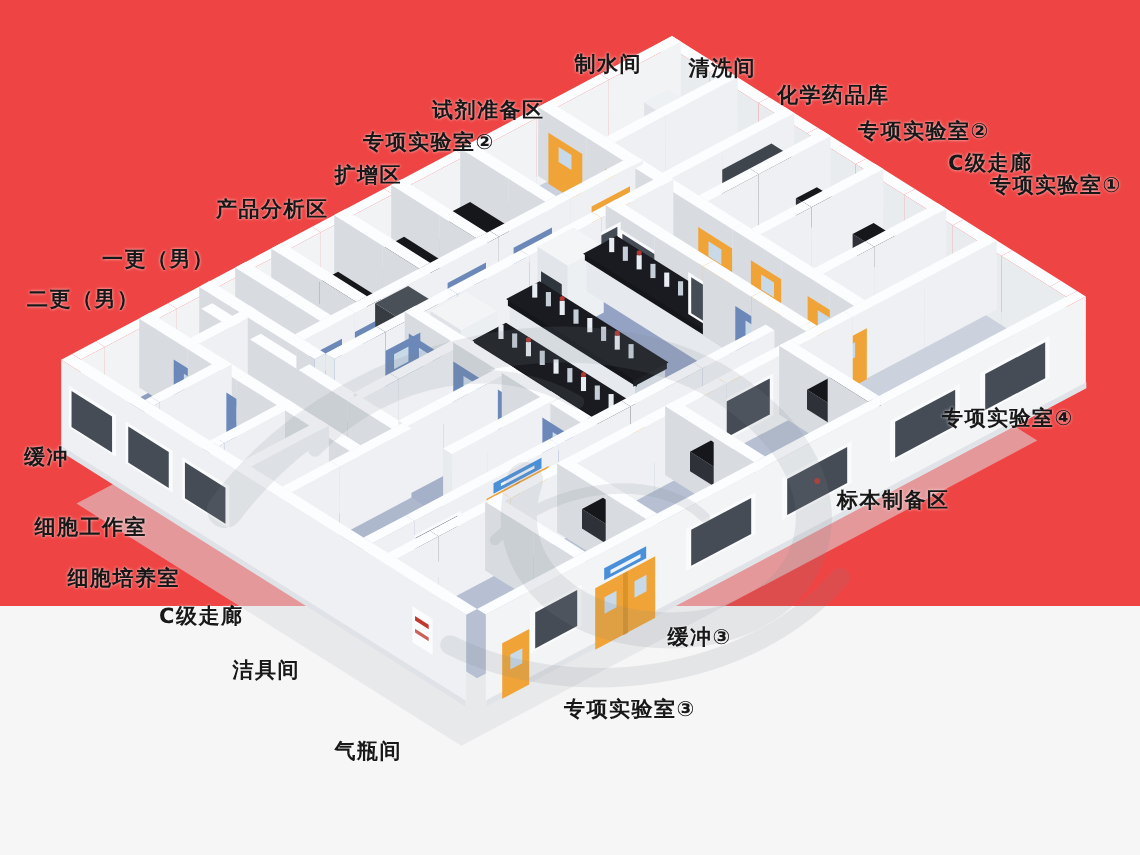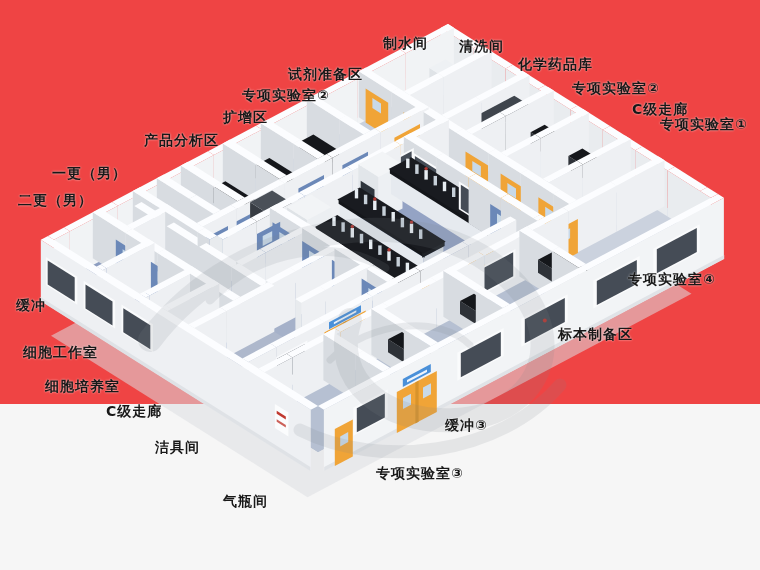--- a/index.html
+++ b/index.html
@@ -486,21 +486,21 @@
   <div class="lbl" style="left:383px;top:36px">制水间</div>
   <div class="lbl" style="left:459px;top:39px">清洗间</div>
   <div class="lbl" style="left:518px;top:57px">化学药品库</div>
   <div class="lbl" style="left:572px;top:81px">专项实验室②</div>
   <div class="lbl" style="left:632px;top:102px">C级走廊</div>
   <div class="lbl" style="left:660px;top:117px">专项实验室①</div>
   <div class="lbl" style="left:288px;top:67px">试剂准备区</div>
   <div class="lbl" style="left:242px;top:88px">专项实验室②</div>
   <div class="lbl" style="left:223px;top:110px">扩增区</div>
   <div class="lbl" style="left:144px;top:133px">产品分析区</div>
-  <div class="lbl" style="left:52px;top:166px">一更（男）</div>
+  <div class="lbl" style="left:68px;top:166px">一更（男）</div>
   <div class="lbl" style="left:18px;top:193px">二更（男）</div>
   <div class="lbl" style="left:16px;top:298px">缓冲</div>
   <div class="lbl" style="left:23px;top:345px">细胞工作室</div>
   <div class="lbl" style="left:45px;top:379px">细胞培养室</div>
   <div class="lbl" style="left:106px;top:404px">C级走廊</div>
   <div class="lbl" style="left:155px;top:440px">洁具间</div>
   <div class="lbl" style="left:223px;top:494px">气瓶间</div>
   <div class="lbl" style="left:628px;top:272px">专项实验室④</div>
   <div class="lbl" style="left:558px;top:327px">标本制备区</div>
   <div class="lbl" style="left:445px;top:418px">缓冲③</div>

